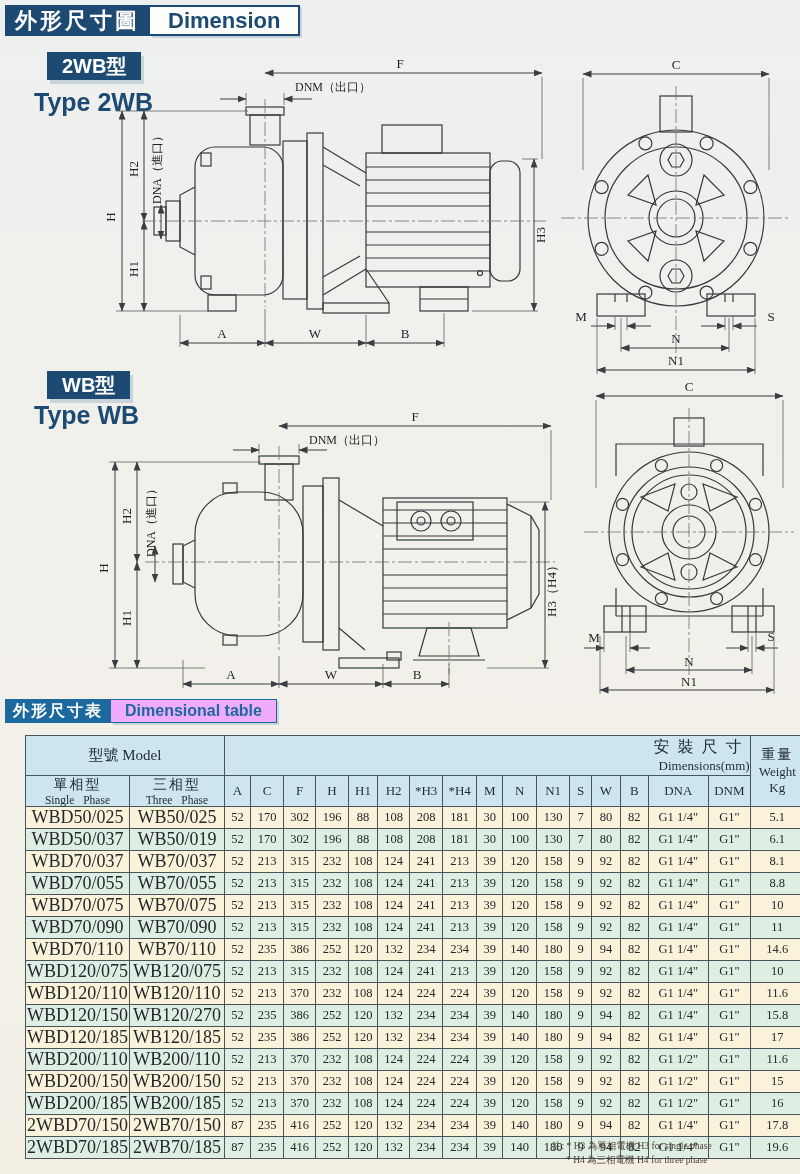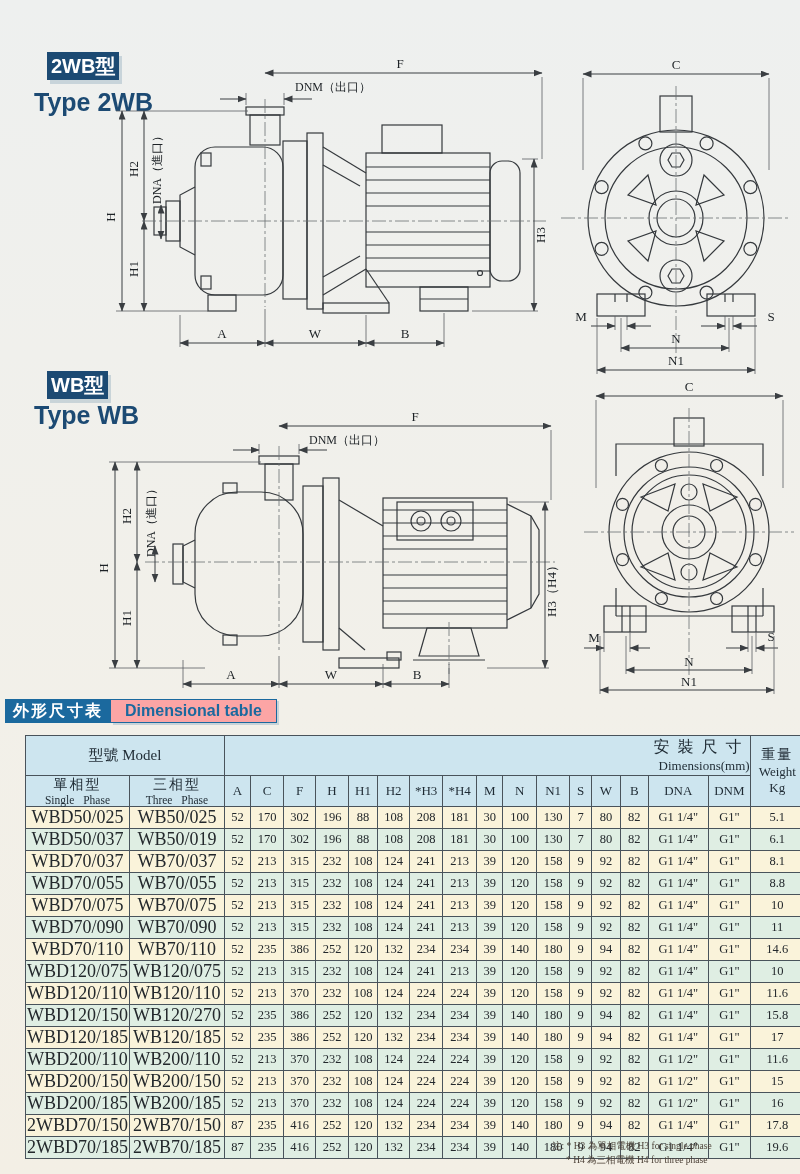--- a/index.html
+++ b/index.html
@@ -8,30 +8,30 @@
   #page { position:relative; width:800px; height:1174px; overflow:hidden; }
 
   
   .main-title { position:absolute; left:5px; top:5px; display:flex; align-items:stretch; }
   .mt-zh { background:#1c4a73; color:#fff; font:bold 22px/31px "Liberation Sans",sans-serif;
            padding:0 10px; letter-spacing:3px; }
   .mt-en { background:#fdfdfc; color:#1c4a73; border:2px solid #1c4a73; border-left:none;
            font:bold 22px/27px "Liberation Sans",sans-serif; padding:0 18px;
            box-shadow:2px 2px 0 rgba(150,175,195,.45); }
   .badge { position:absolute; background:#1c4a73; color:#fff;
-           font:bold 20px/26px "Liberation Sans",sans-serif; padding:1px 4px;
+           font:bold 20px/26px "Liberation Sans",sans-serif; padding:1px 15px;
            box-shadow:3px 4px 0 rgba(130,160,180,.35); }
   .type-label { position:absolute; color:#1c4a73; font:bold 25px "Liberation Sans",sans-serif; }
   #badge-2wb { left:47px; top:52px; }  #label-2wb { left:34px; top:88px; }
   #badge-wb  { left:47px; top:371px; } #label-wb  { left:34px; top:401px; }
 
   .table-title { position:absolute; left:5px; top:699px; display:flex; }
   .tt-zh { background:#1b699e; color:#fff; font:bold 16px/24px "Liberation Sans",sans-serif;
            padding:0 8px; letter-spacing:2px; }
-  .tt-en { background:#fca5a5; color:#1b699e; border:1.5px solid #1b699e; border-left:none;
+  .tt-en { background:#f0abfc; color:#1b699e; border:1.5px solid #1b699e; border-left:none;
            font:bold 16px/21px "Liberation Sans",sans-serif; padding:0 14px;
            box-shadow:2px 2px 0 rgba(150,175,195,.45); }
 
   
   svg { position:absolute; overflow:visible; }
   #svg-2wb-side  { left:100px; top:55px; }
   #svg-2wb-front { left:553px; top:58px; }
   #svg-wb-side   { left:95px;  top:412px; }
   #svg-wb-front  { left:578px; top:380px; }
   .part  { fill:none; stroke:#35393d; stroke-width:1.2; }
@@ -63,20 +63,24 @@
 
   .footnote { position:absolute; left:552px; top:1140px; width:243px;
               font:9.5px/1.45 "Liberation Serif",serif; color:#4a3f35; }
   .footnote .l2 { padding-left:14px; }
 </style>
 </head>
 <body>
 
 <div id="page">
 
+  <div class="main-title">
+    <div class="mt-zh">外形尺寸圖</div>
+    <div class="mt-en">Dimension</div>
+  </div>
 
   <div class="badge" id="badge-2wb">2WB型</div>
   <div class="type-label" id="label-2wb">Type 2WB</div>
 
   <svg id="svg-2wb-side" width="450" height="310" viewBox="0 0 450 310">
     <defs>
       <marker id="arr" markerWidth="10" markerHeight="8" refX="8.5" refY="3.5" orient="auto-start-reverse">
         <path d="M0,0 L9,3.5 L0,7 Z" fill="#3a3e42"></path>
       </marker>
     </defs>

